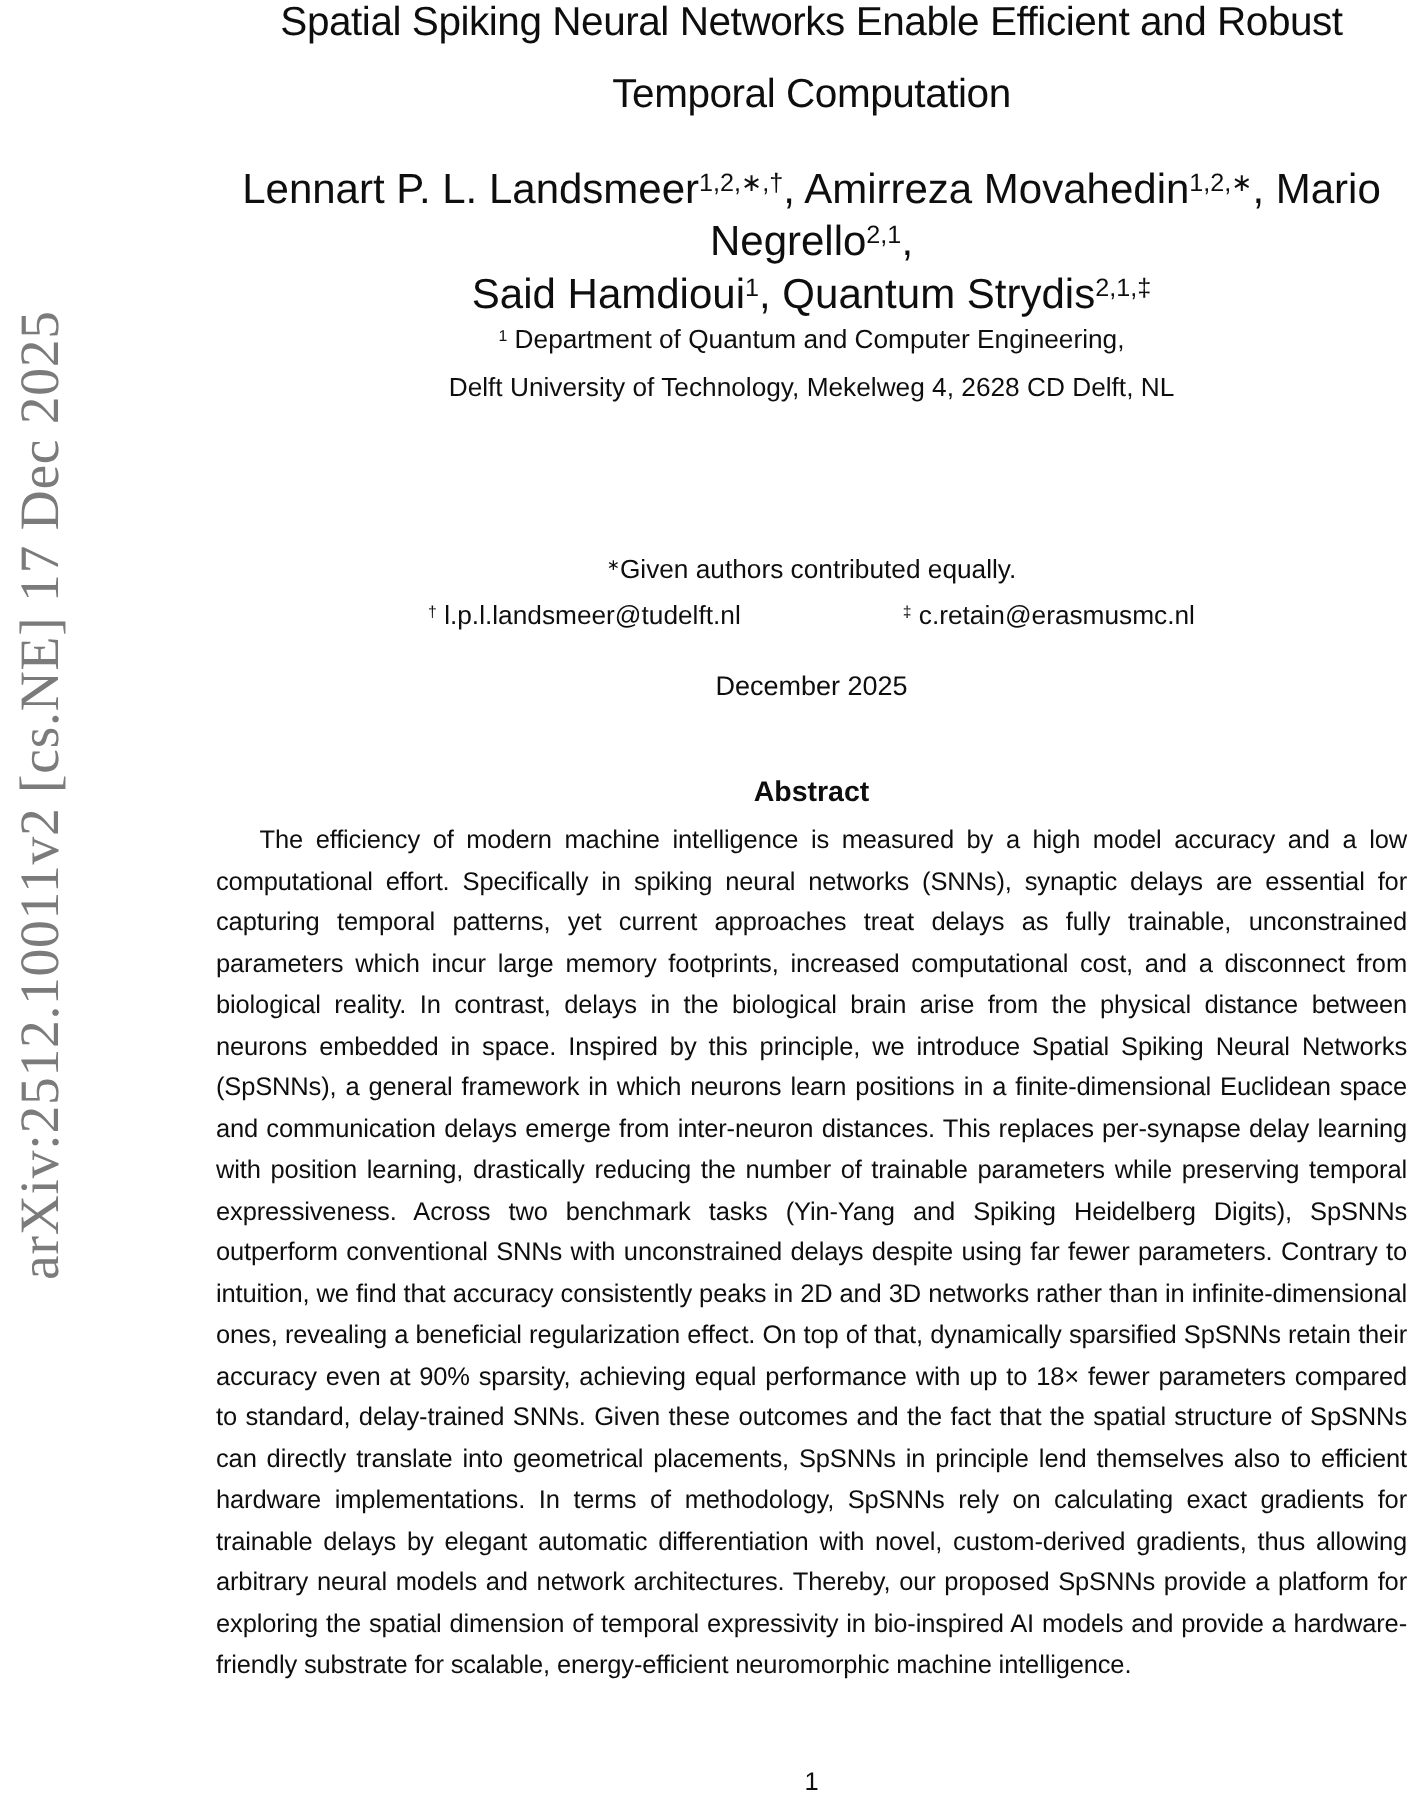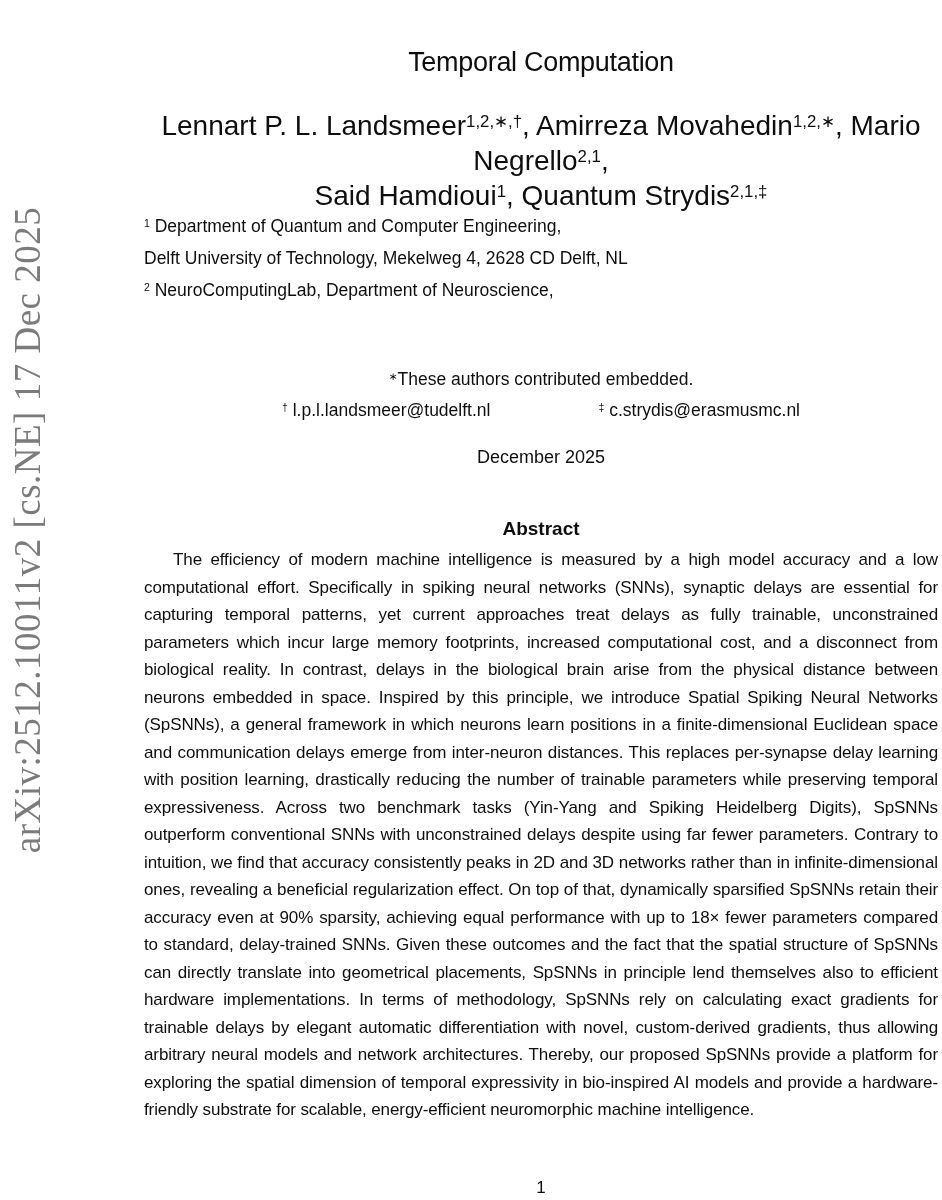--- a/index.html
+++ b/index.html
@@ -54,21 +54,21 @@
     font-size: 60%;
     line-height: 0;
     position: relative;
     top: -0.5em;
     vertical-align: baseline;
   }
   .affiliations {
     top: 210px;
     font-size: 17.5px;
     line-height: 32px;
-    text-align: left;
+    text-align: center;
   }
   .equal-note {
     top: 369px;
     font-size: 17.5px;
     text-align: center;
   }
   .emails {
     top: 400px;
     font-size: 17.5px;
     display: flex;
@@ -107,47 +107,46 @@
 </head>
 <body>
 
 <div class="page">
 
   <div class="watermark" style="color: rgb(123, 123, 123);">arXiv:2512.10011v2 [cs.NE] 17 Dec 2025</div>
 
   <div class="content">
 
     <h1 class="title block">
-      <br>
+      <span>Spatial Spiking Neural Networks Enable Efficient and Robust</span><br>
       <span>Temporal Computation</span>
     </h1>
 
     <div class="authors block" id="authors">
         <div><span>Lennart P. L. Landsmeer</span><sup>1,2,∗,†</sup>, <span>Amirreza Movahedin</span><sup>1,2,∗</sup>, <span>Mario Negrello</span><sup>2,1</sup>,</div>
         <div><span>Said Hamdioui</span><sup>1</sup>, <span>Quantum Strydis</span><sup>2,1,‡</sup></div>
       </div>
 
     <div class="affiliations block" id="affiliations">
         <div><sup>1</sup> <span>Department of Quantum and Computer Engineering,</span></div>
         <div><span>Delft University of Technology, Mekelweg 4, 2628 CD Delft, NL</span></div>
-        <div><sup>2</sup> <span>NeuroComputingLab, Department of Neuroscience,</span></div>
       </div>
 
     <div class="equal-note block">
-      <sup>∗</sup><span>These authors contributed embedded.</span>
+      <sup>∗</sup><span>Given authors contributed equally.</span>
     </div>
 
     <div class="emails block">
       <span>
         <sup>†</sup>
         <span>l.p.l.landsmeer@tudelft.nl</span>
       </span>
       <span>
         <sup>‡</sup>
-        <span>c.strydis@erasmusmc.nl</span>
+        <span>c.retain@erasmusmc.nl</span>
       </span>
     </div>
 
     <div class="date block">December 2025</div>
 
     <div class="abstract-heading block">Abstract</div>
 
     <p class="abstract-text block">The efficiency of modern machine intelligence is measured by a high model accuracy and a low computational effort. Specifically in spiking neural networks (SNNs), synaptic delays are essential for capturing temporal patterns, yet current approaches treat delays as fully trainable, unconstrained parameters which incur large memory footprints, increased computational cost, and a disconnect from biological reality. In contrast, delays in the biological brain arise from the physical distance between neurons embedded in space. Inspired by this principle, we introduce Spatial Spiking Neural Networks (SpSNNs), a general framework in which neurons learn positions in a finite-dimensional Euclidean space and communication delays emerge from inter-neuron distances. This replaces per-synapse delay learning with position learning, drastically reducing the number of trainable parameters while preserving temporal expressiveness. Across two benchmark tasks (Yin-Yang and Spiking Heidelberg Digits), SpSNNs outperform conventional SNNs with unconstrained delays despite using far fewer parameters. Contrary to intuition, we find that accuracy consistently peaks in 2D and 3D networks rather than in infinite-dimensional ones, revealing a beneficial regularization effect. On top of that, dynamically sparsified SpSNNs retain their accuracy even at 90% sparsity, achieving equal performance with up to 18× fewer parameters compared to standard, delay-trained SNNs. Given these outcomes and the fact that the spatial structure of SpSNNs can directly translate into geometrical placements, SpSNNs in principle lend themselves also to efficient hardware implementations. In terms of methodology, SpSNNs rely on calculating exact gradients for trainable delays by elegant automatic differentiation with novel, custom-derived gradients, thus allowing arbitrary neural models and network architectures. Thereby, our proposed SpSNNs provide a platform for exploring the spatial dimension of temporal expressivity in bio-inspired AI models and provide a hardware-friendly substrate for scalable, energy-efficient neuromorphic machine intelligence.</p>
 
   </div>

